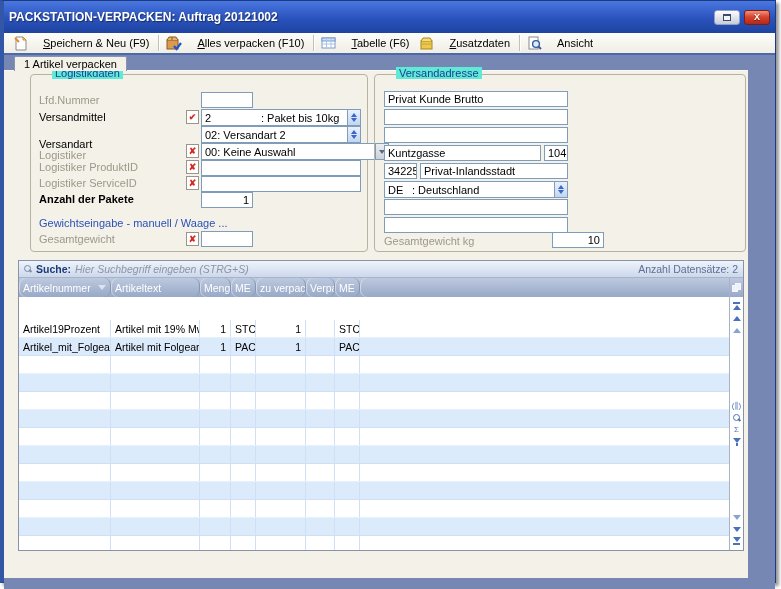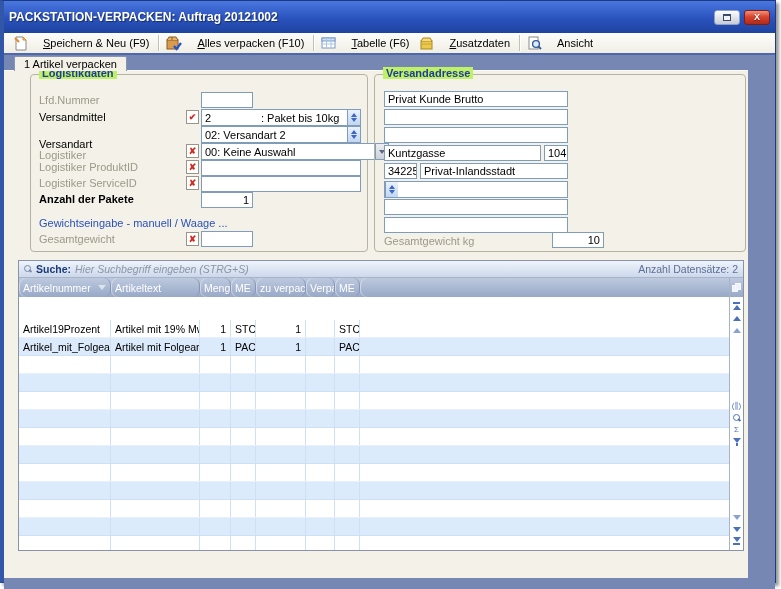--- a/index.html
+++ b/index.html
@@ -29,21 +29,21 @@
 
   
   .main { position:relative; height:536px; background:#7687b4; }
   .tab { position:absolute; left:10px; top:1px; height:15px; padding:0 9px; z-index:2;
     background:#f3f1e8; border:1px solid #8b94ad; border-bottom:none; border-radius:2px 2px 0 0;
     display:flex; align-items:center; font-size:11px; }
   .sheet { position:absolute; left:0; top:15px; width:744px; height:508px; background:#f3f1e8; border-top:1px solid #fbfaf6; }
 
   
   .group { position:absolute; border:1px solid #b7b3a3; border-radius:4px; }
-  .group-label { position:absolute; top:-8px; left:8px; background:#bef264; padding:0 3px; color:#1f3c9c;font-weight:bold; }
+  .group-label { position:absolute; top:-8px; left:21px; background:#5eead4; padding:0 3px; color:#1f3c9c; }
   .lbl { position:absolute; white-space:nowrap; }
   .lbl.dim { color:#9c988a; }
   .txt { position:absolute; height:16px; background:#fff; border:1px solid #7f9db9; padding:0 3px;
     display:flex; align-items:center; overflow:hidden; white-space:nowrap; }
   .txt.right { justify-content:flex-end; }
   .combo { position:absolute; height:17px; background:#fff; border:1px solid #7f9db9;
     display:flex; align-items:center; }
   .combo .val { flex:1; padding:0 3px; display:flex; align-items:center; overflow:hidden; white-space:nowrap; }
   .spin { width:13px; height:100%; border-left:1px solid #7f9db9; background:linear-gradient(#eaf1fc,#c2d6f2);
     display:flex; flex-direction:column; align-items:center; justify-content:center; gap:1px; }
@@ -268,20 +268,24 @@
             </div>
 
         <div class="txt" style="left:9px; top:88px; width:33px;">
               <span>34225</span>
             </div>
         <div class="txt" style="left:45px; top:88px; width:148px;">
               <span>Privat-Inlandsstadt</span>
             </div>
 
         <div class="combo" style="left:9px; top:106px; width:184px;">
+          <span class="val">
+                <span class="code sm">DE</span>
+                <span>: Deutschland</span>
+              </span>
           <span class="spin">
                 <i class="t-up"></i>
                 <i class="t-dn"></i>
               </span>
         </div>
 
         <div class="txt" style="left:9px; top:124px; width:184px;">
               <span></span>
             </div>
         <div class="txt" style="left:9px; top:142px; width:184px;">

